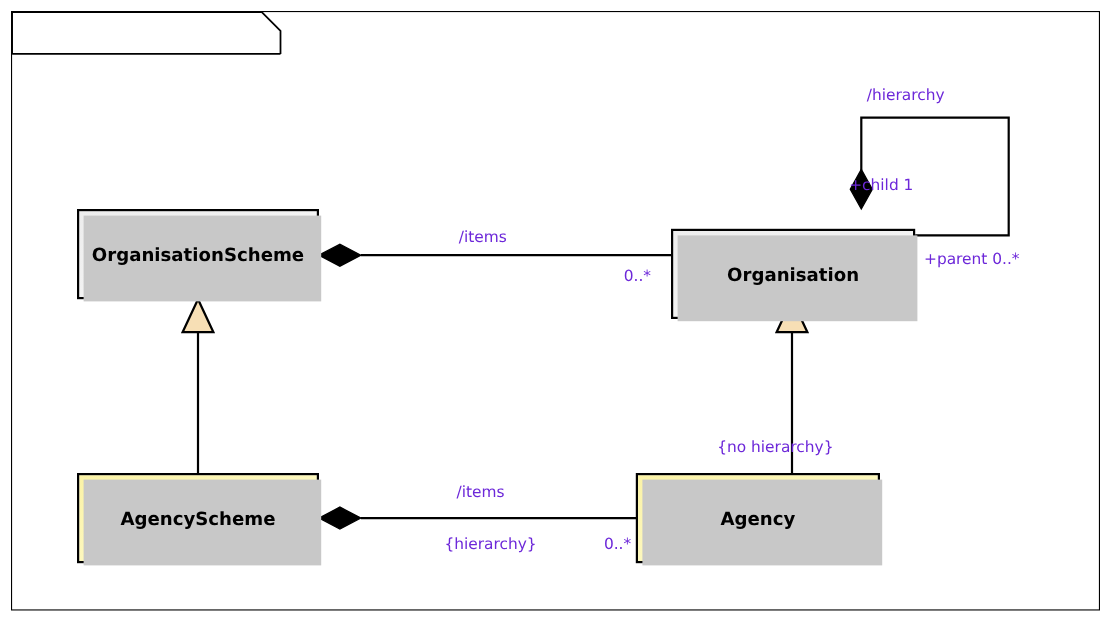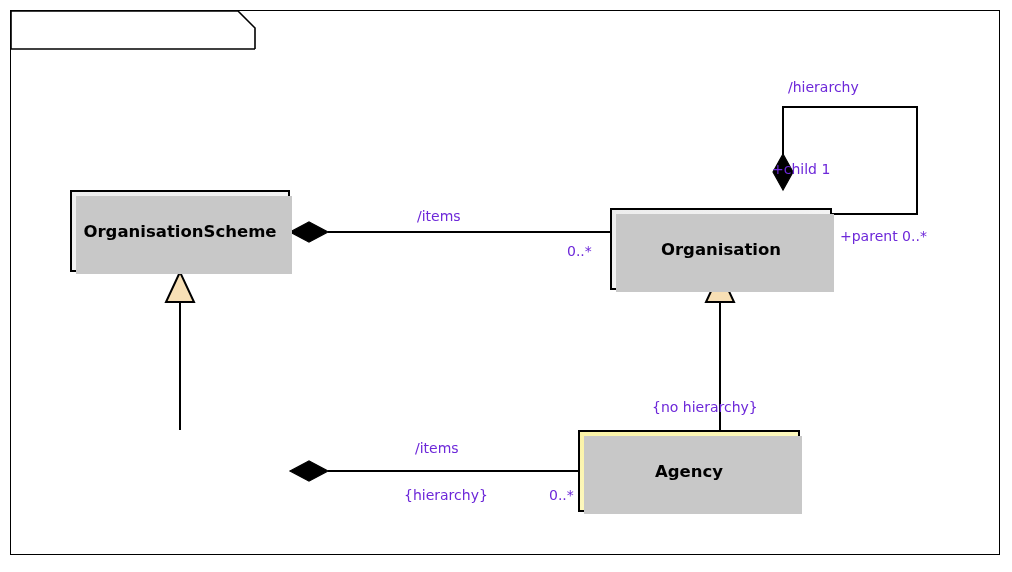--- a/index.html
+++ b/index.html
@@ -137,20 +137,24 @@
   <div class="cls cls-abstract" style="left:70px; top:190px; width:220px; height:82px;">
     <span class="shadow"></span>
     <span class="cls-label">OrganisationScheme</span>
   </div>
 
   <div class="cls cls-abstract" style="left:610px; top:208px; width:222px; height:82px;">
     <span class="shadow"></span>
     <span class="cls-label">Organisation</span>
   </div>
 
+  <div class="cls cls-concrete" style="left:70px; top:430px; width:220px; height:82px;">
+    <span class="shadow"></span>
+    <span class="cls-label">AgencyScheme</span>
+  </div>
 
   <div class="cls cls-concrete" style="left:578px; top:430px; width:222px; height:82px;">
     <span class="shadow"></span>
     <span class="cls-label">Agency</span>
   </div>
 
   <div class="lbl" style="left:417px; top:208px;">/items</div>
 
   <div class="lbl" style="left:567px; top:243px;">0..*</div>
 

